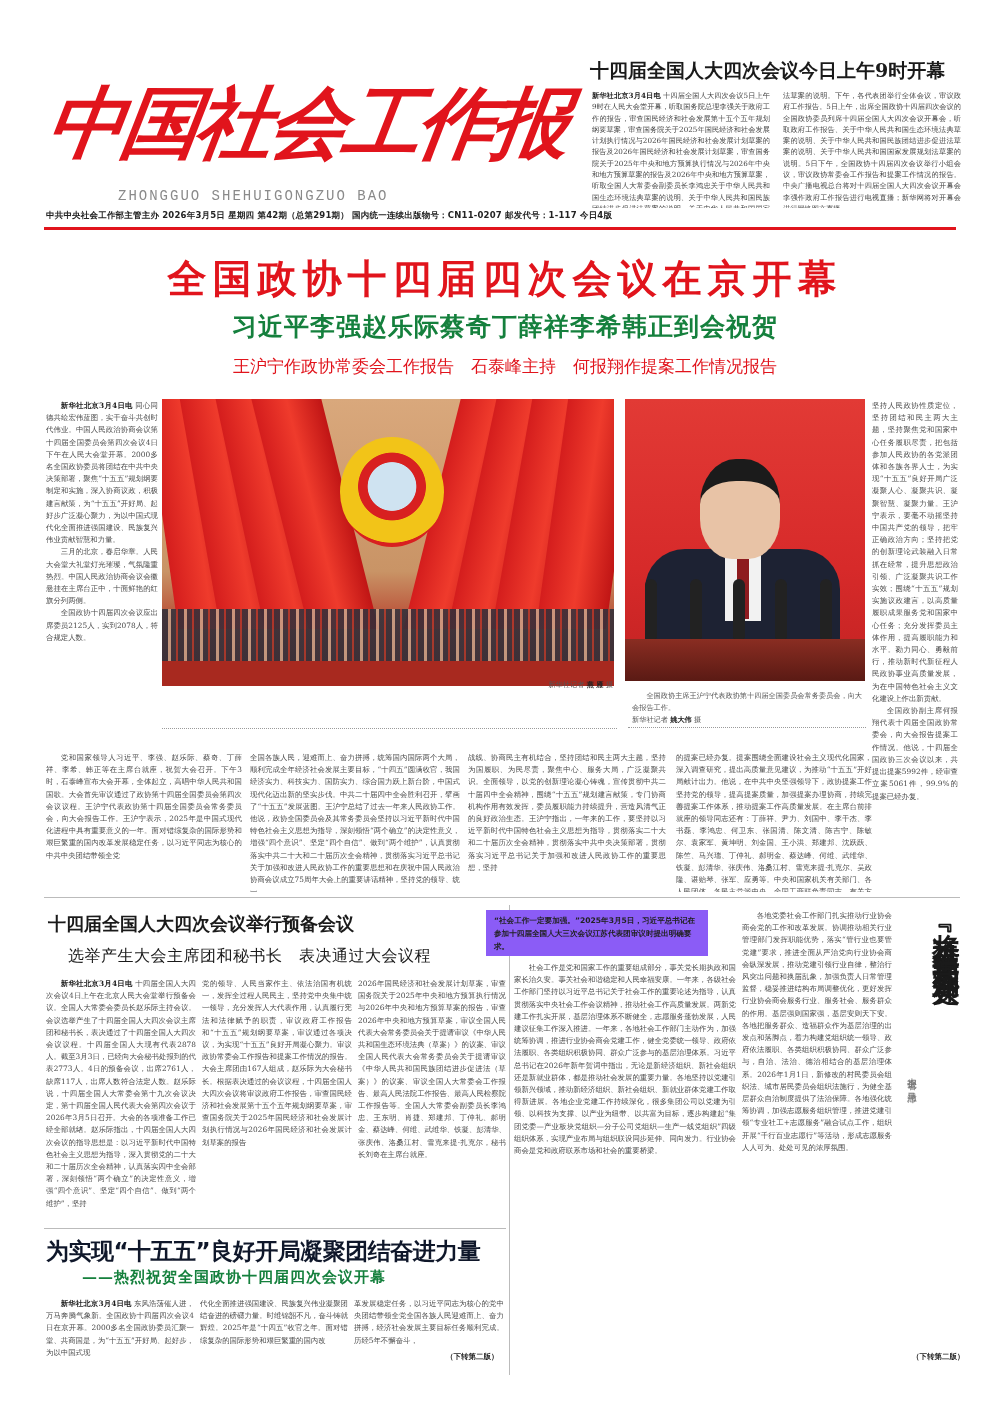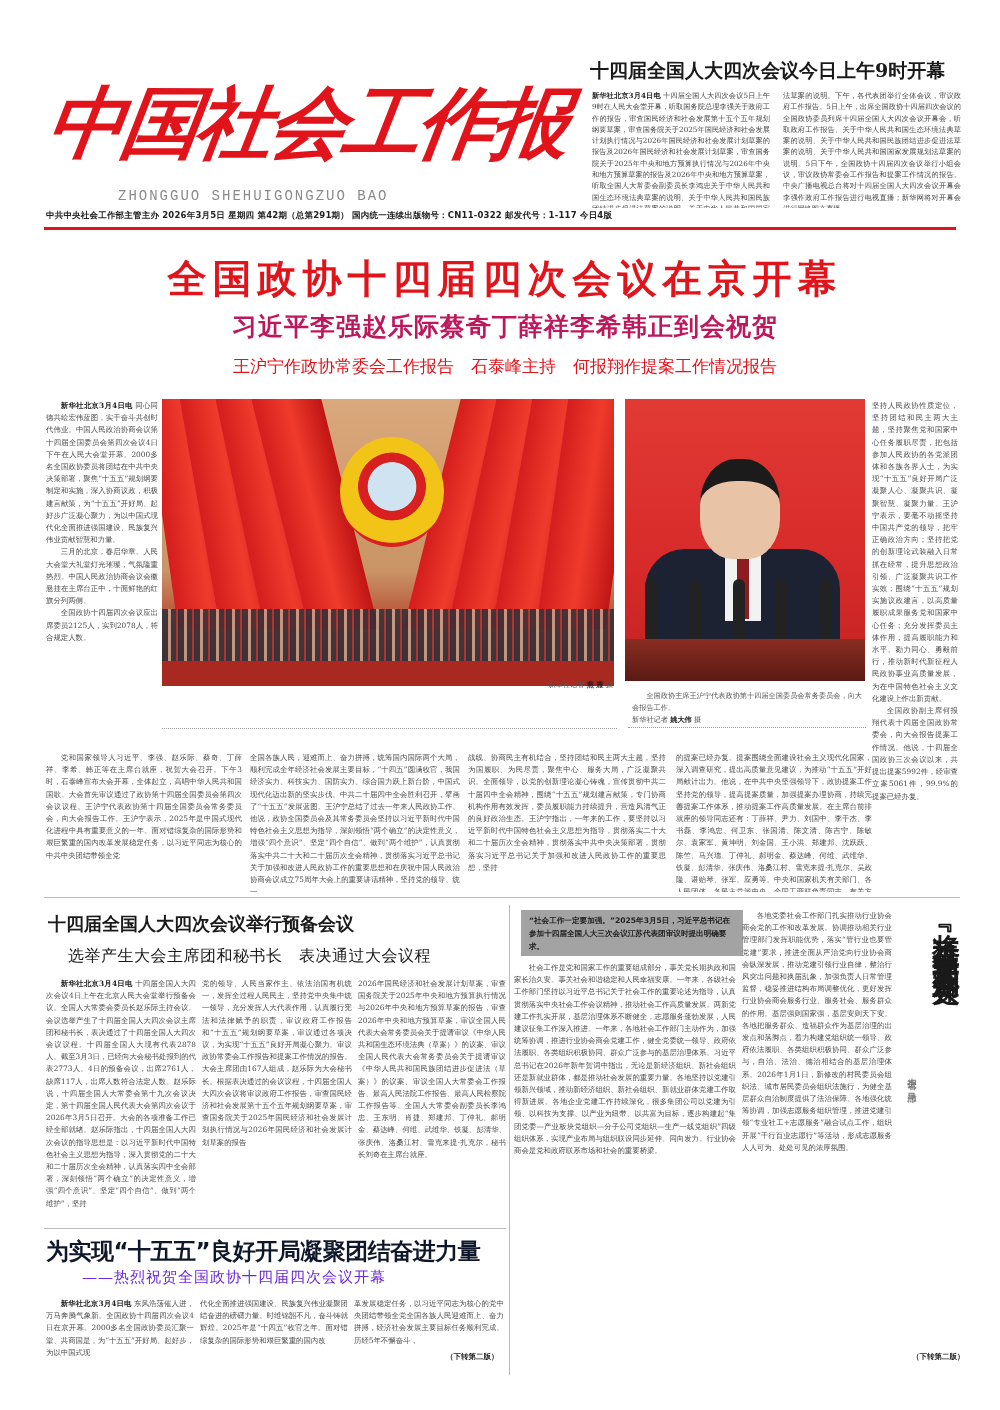--- a/index.html
+++ b/index.html
@@ -20,21 +20,21 @@
   
   .tr-headline { left: 590px; top: 58px; width: 370px; font-size: 19px; font-weight: bold; color: #1a1a1a;
     white-space: nowrap; font-family: "DejaVu Serif", serif; }
   .tr-body { top: 90px; width: 178px; height: 118px; font-size: 7.2px; line-height: 11.3px; color: #444;
     overflow: hidden; text-align: justify; }
   .lead { font-weight: bold; color: #222; }
 
   
   .hl-main { left: 50px; top: 252px; width: 910px; text-align: center; color: #e1141c; font-weight: bold;
     font-family: "DejaVu Sans", sans-serif; font-size: 39px; letter-spacing: 6px; white-space: nowrap; }
-  .hl-sub1 { left: 50px; top: 310px; width: 910px; text-align: center; color: #be185d; font-weight: bold;
+  .hl-sub1 { left: 50px; top: 310px; width: 910px; text-align: center; color: #15803d; font-weight: bold;
     font-family: "DejaVu Sans", sans-serif; font-size: 25px; letter-spacing: 1px; white-space: nowrap; }
   .hl-sub2 { left: 50px; top: 355px; width: 910px; text-align: center; color: #e1141c;
     font-family: "DejaVu Sans", sans-serif; font-size: 17px; white-space: nowrap; }
 
   .col-text { font-size: 7.4px; line-height: 12.2px; color: #4a4a4a; text-align: justify; overflow: hidden; }
   .col-text p { text-indent: 2em; }
   .col-text p.nolead { text-indent: 0; }
 
   
   .photo-main { left: 162px; top: 399px; width: 452px; height: 287px; overflow: hidden;
@@ -57,38 +57,38 @@
   .spk-tie { position: absolute; left: 112px; top: 160px; width: 12px; height: 60px; background: #8e1b1f; }
   .podium { position: absolute; left: 0; top: 240px; width: 240px; height: 42px; background: linear-gradient(180deg,#8a2d22,#5a1a14); }
   .mic { position: absolute; top: 180px; width: 12px; height: 60px; background: #222; border-radius: 6px 6px 2px 2px; }
 
   .hr { position: absolute; background: #bbb; height: 1px; }
   .vr { position: absolute; background: #bbb; width: 1px; }
 
   .sec2-head { left: 48px; top: 912px; width: 460px; font-size: 18px; font-weight: bold; color: #1a1a1a; white-space: nowrap; }
   .sec2-sub { left: 68px; top: 946px; width: 430px; font-family: "DejaVu Sans", sans-serif; font-size: 16px; color: #1a1a1a; white-space: nowrap; letter-spacing: 0.5px; }
 
-  .quote-box { left: 521px; top: 910px; width: 222px; height: 46px; background: #a3a3a3; font-family: "DejaVu Sans", sans-serif;
+  .quote-box { left: 486px; top: 910px; width: 222px; height: 46px; background: #8b5cf6; font-family: "DejaVu Sans", sans-serif;
     font-size: 7.6px; line-height: 13px; color: #222; padding: 4px 8px; font-weight: bold; }
 
   .vert-title { left: 926px; top: 912px; width: 40px; font-size: 27px; font-weight: bold; color: #1a1a1a;
     writing-mode: vertical-rl; letter-spacing: 3px; line-height: 40px; white-space: nowrap; }
   .vert-byline { left: 905px; top: 1070px; font-size: 9.5px; color: #777; writing-mode: vertical-rl; letter-spacing: 1px; white-space: nowrap; }
 
   .hl-red { left: 46px; top: 1236px; width: 470px; font-family: "DejaVu Sans", sans-serif; font-size: 23px; font-weight: bold;
     color: #0f172a; white-space: nowrap; letter-spacing: -0.5px; }
-  .hl-red-sub { left: 82px; top: 1268px; width: 430px; font-size: 15px; font-weight: normal; color: #6d28d9; white-space: nowrap; letter-spacing: 1px; }
+  .hl-red-sub { left: 82px; top: 1268px; width: 430px; font-size: 15px; font-weight: bold; color: #15803d; white-space: nowrap; letter-spacing: 1px; }
   .cont { font-family: "DejaVu Sans", sans-serif; font-size: 7.5px; font-weight: bold; color: #222; white-space: nowrap; }
 </style>
 </head>
 <body>
 
 <div class="abs mast-title">中国社会工作报</div>
 <div class="abs mast-pinyin">ZHONGGUO  SHEHUIGONGZUO  BAO</div>
-<div class="abs mast-info">中共中央社会工作部主管主办  2026年3月5日  星期四  第42期（总第291期）  国内统一连续出版物号：CN11-0322  邮发代号：1-117  今日4版</div>
+<div class="abs mast-info">中共中央社会工作部主管主办  2026年3月5日  星期四  第42期（总第291期）  国内统一连续出版物号：CN11-0207  邮发代号：1-117  今日4版</div>
 <div class="abs mast-rule"></div>
 
 <div class="abs tr-headline">十四届全国人大四次会议今日上午9时开幕</div>
 <div class="abs tr-body" style="left:592px;">
   <span class="lead">新华社北京3月4日电</span>
   <span>十四届全国人大四次会议5日上午9时在人民大会堂开幕，听取国务院总理李强关于政府工作的报告，审查国民经济和社会发展第十五个五年规划纲要草案，审查国务院关于2025年国民经济和社会发展计划执行情况与2026年国民经济和社会发展计划草案的报告及2026年国民经济和社会发展计划草案，审查国务院关于2025年中央和地方预算执行情况与2026年中央和地方预算草案的报告及2026年中央和地方预算草案，听取全国人大常委会副委员长李鸿忠关于中华人民共和国生态环境法典草案的说明、关于中华人民共和国民族团结进步促进法草案的说明、关于中华人民共和国国家发展规划</span>
 </div>
 <div class="abs tr-body" style="left:783px;">法草案的说明。下午，各代表团举行全体会议，审议政府工作报告。5日上午，出席全国政协十四届四次会议的全国政协委员列席十四届全国人大四次会议开幕会，听取政府工作报告、关于中华人民共和国生态环境法典草案的说明、关于中华人民共和国民族团结进步促进法草案的说明、关于中华人民共和国国家发展规划法草案的说明。5日下午，全国政协十四届四次会议举行小组会议，审议政协常委会工作报告和提案工作情况的报告。中央广播电视总台将对十四届全国人大四次会议开幕会李强作政府工作报告进行电视直播；新华网将对开幕会进行网络图文直播。</div>
 
 <div class="abs hl-main">全国政协十四届四次会议在京开幕</div>

